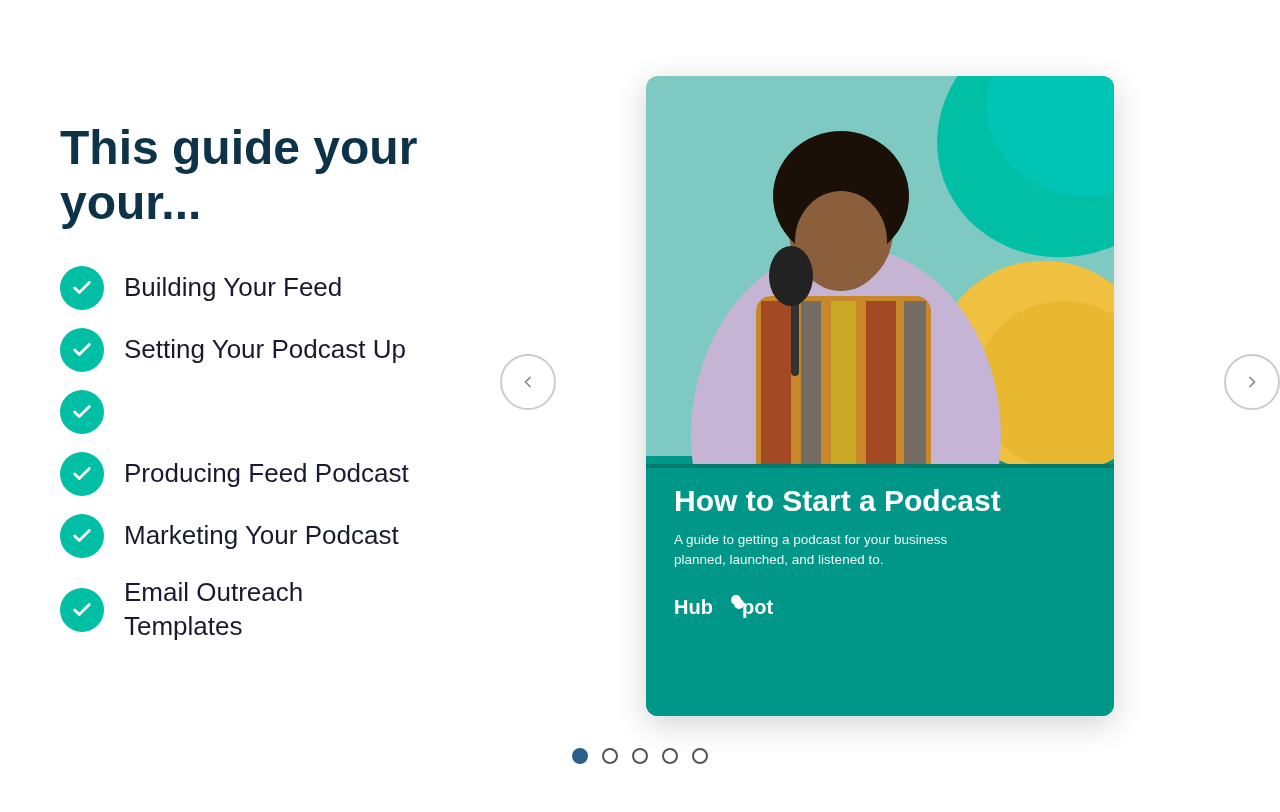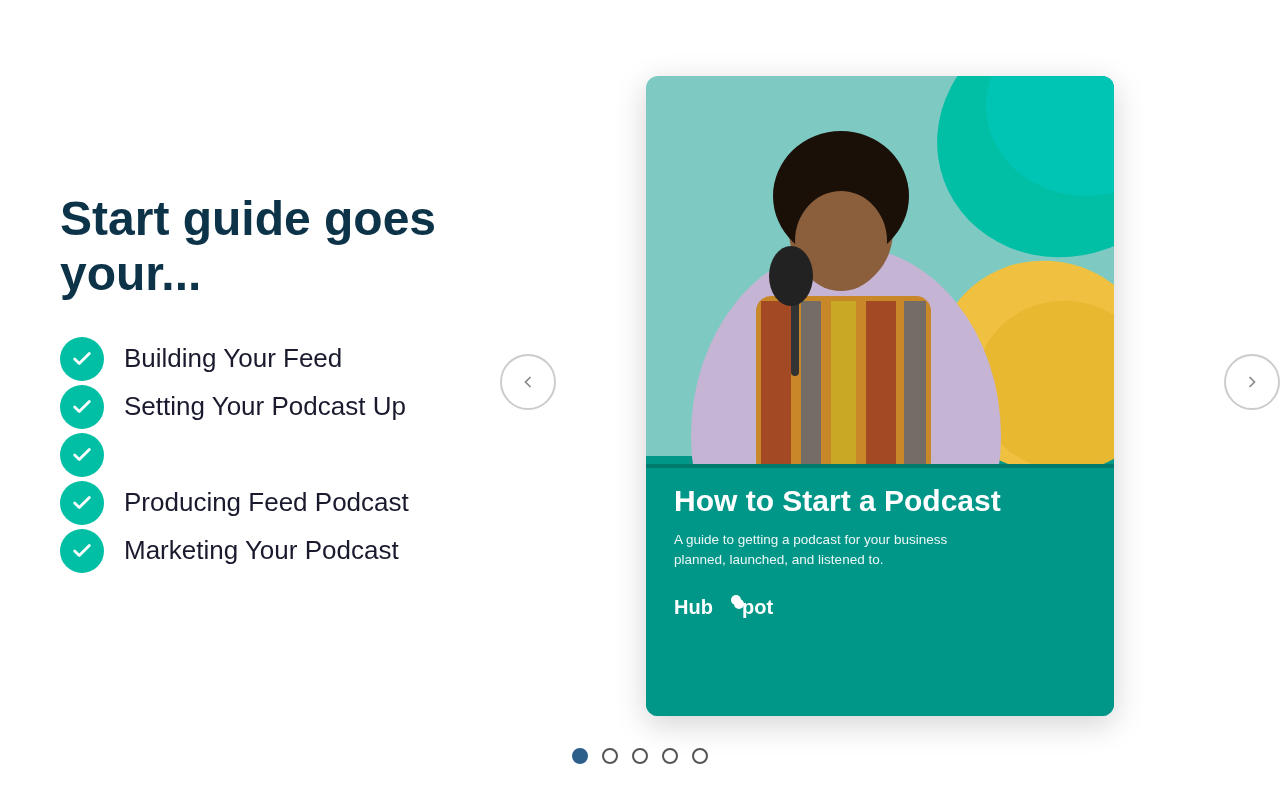--- a/index.html
+++ b/index.html
@@ -31,21 +31,21 @@
       font-size: 48px;
       font-weight: 800;
       color: #0d3349;
       line-height: 1.15;
       margin-bottom: 36px;
     }
     .checklist {
       list-style: none;
       display: flex;
       flex-direction: column;
-      gap: 4px;
+      gap: 18px;
     }
     .checklist-item {
       display: flex;
       align-items: center;
       gap: 20px;
       font-size: 26px;
       color: #1a1a2e;
       font-weight: 400;
       line-height: 1.3;
     }
@@ -125,21 +125,21 @@
       margin-top: 28px;
     }
   </style>
 </head>
 <body>
 
 <div class="main-container">
 
   <div class="left-panel">
     <h1 class="heading">
-      <span>Start guide goes</span><br>
+      <span>This guide your</span><br>
       <span>your...</span>
     </h1>
 
     <ul class="checklist">
       <li class="checklist-item">
         <span class="check-icon">
           <svg viewBox="0 0 24 24" fill="none" stroke="white" stroke-width="3" stroke-linecap="round" stroke-linejoin="round">
               <polyline points="20 6 9 17 4 12"></polyline>
             </svg>
         </span>
@@ -168,20 +168,28 @@
         </span>
         <span>Producing Feed Podcast</span>
       </li>
       <li class="checklist-item">
         <span class="check-icon">
           <svg viewBox="0 0 24 24" fill="none" stroke="white" stroke-width="3" stroke-linecap="round" stroke-linejoin="round">
               <polyline points="20 6 9 17 4 12"></polyline>
             </svg>
         </span>
         <span>Marketing Your Podcast</span>
+      </li>
+      <li class="checklist-item">
+        <span class="check-icon">
+          <svg viewBox="0 0 24 24" fill="none" stroke="white" stroke-width="3" stroke-linecap="round" stroke-linejoin="round">
+              <polyline points="20 6 9 17 4 12"></polyline>
+            </svg>
+        </span>
+        <span>Email Outreach<br>Templates</span>
       </li>
     </ul>
   </div>
 
   <button class="nav-arrow nav-arrow-left">
     <svg viewBox="0 0 24 24">
         <polyline points="15 18 9 12 15 6"></polyline>
       </svg>
   </button>
 

